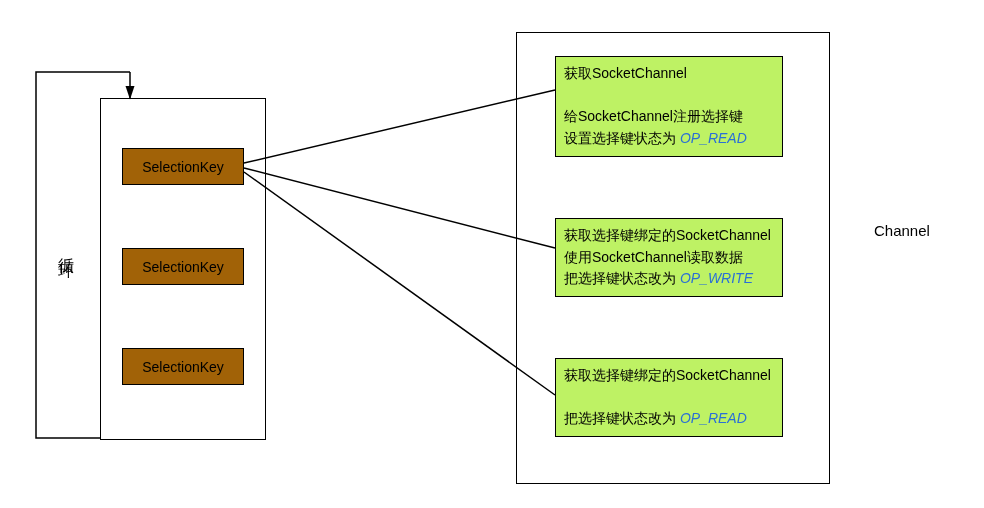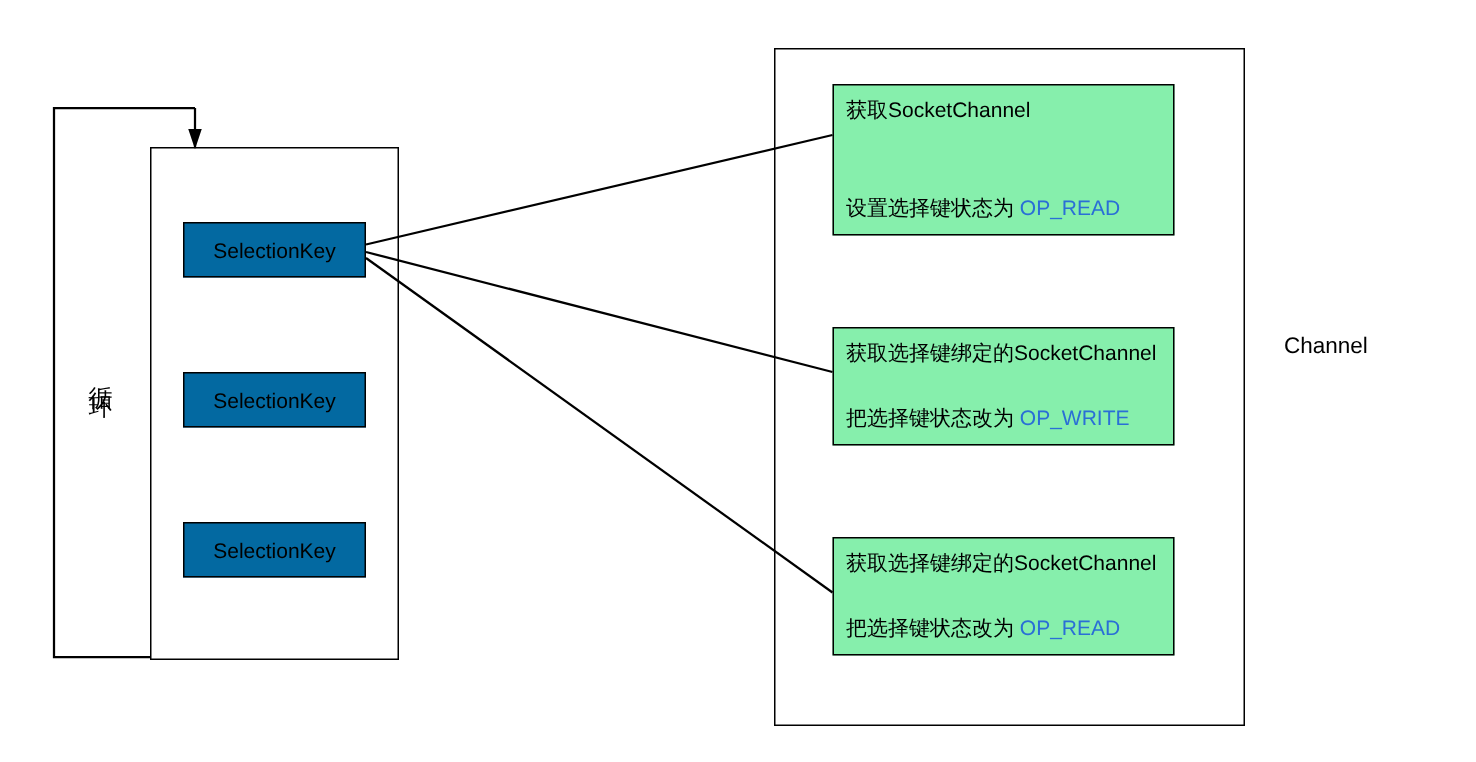--- a/index.html
+++ b/index.html
@@ -14,43 +14,45 @@
   .box {
     position: absolute;
     border: 1.5px solid #000;
     background: #fff;
   }
   .label {
     position: absolute;
     font-size: 15px;
     color: #000;
     line-height: 1.5;
+    margin-left: 18px;
   }
   .keybox {
     position: absolute;
     border: 1.5px solid #000;
-    background: #0369a1;
+    background: #a16207;
     width: 120px;
     height: 35px;
     display: flex;
     align-items: center;
     justify-content: center;
     font-size: 14px;
   }
   .chanbox {
     position: absolute;
     border: 1.5px solid #000;
-    background: #86efac;
+    background: #bef264;
     padding: 6px 8px;
     font-size: 14px;
     line-height: 1.55;
     width: 210px;
   }
   .op {
     color: #2a6fd6;
+    font-style: italic;
   }
   .vlabel {
     position: absolute;
     font-size: 16px;
     color: #000;
     writing-mode: vertical-rl;
     text-orientation: upright;
     letter-spacing: 6px;
   }
   svg.overlay {
@@ -77,27 +79,27 @@
 
 <div class="vlabel" style="left:55px; top:245px;">循环</div>
 
 <div class="box" style="left:516px; top:32px; width:312px; height:450px;"></div>
 
 <div class="label" style="left:856px; top:220px;">Channel</div>
 
 <div class="chanbox" style="left:555px; top:56px;">
   <span>获取SocketChannel</span><br>
   <br>
-  <br>
+  <span>给SocketChannel注册选择键</span><br>
   <span>设置选择键状态为 </span><span class="op">OP_READ</span>
 </div>
 
 <div class="chanbox" style="left:555px; top:218px;">
   <span>获取选择键绑定的SocketChannel</span><br>
-  <br>
+  <span>使用SocketChannel读取数据</span><br>
   <span>把选择键状态改为 </span><span class="op">OP_WRITE</span>
 </div>
 
 <div class="chanbox" style="left:555px; top:358px;">
   <span>获取选择键绑定的SocketChannel</span><br>
   <br>
   <span>把选择键状态改为 </span><span class="op">OP_READ</span>
 </div>
 
 <svg class="overlay" viewBox="0 0 984 508">

